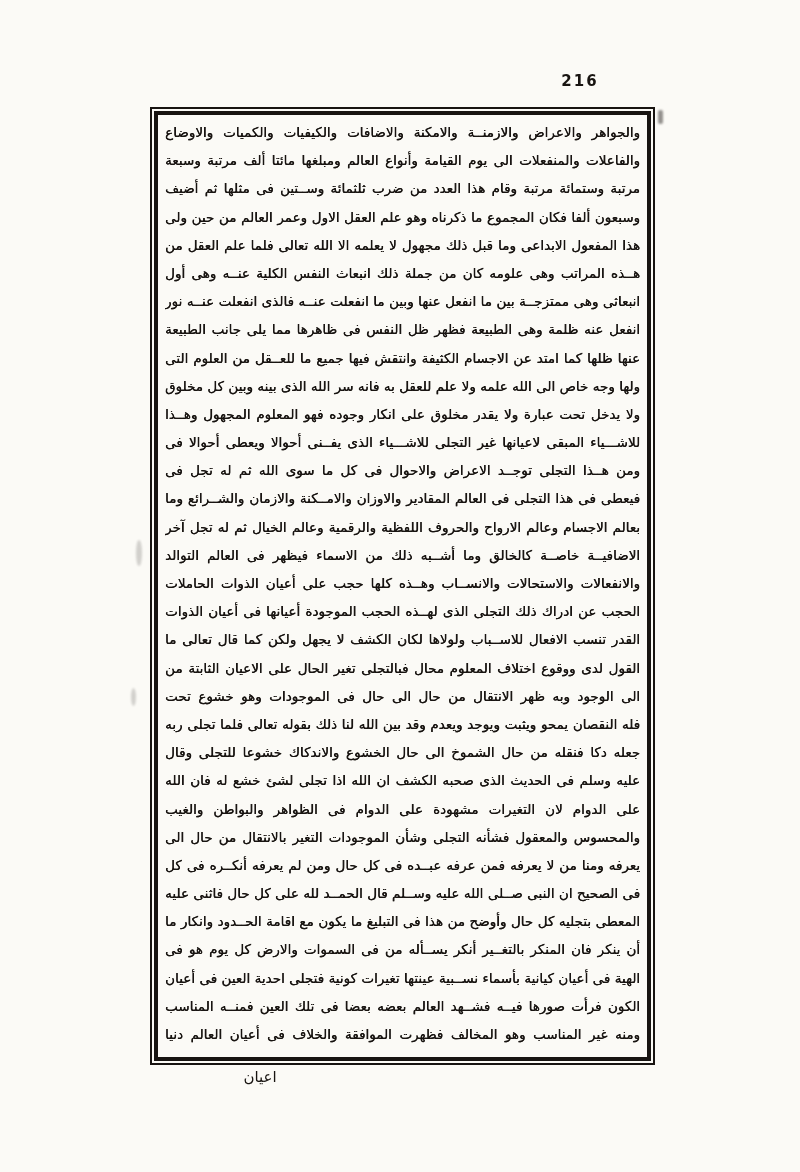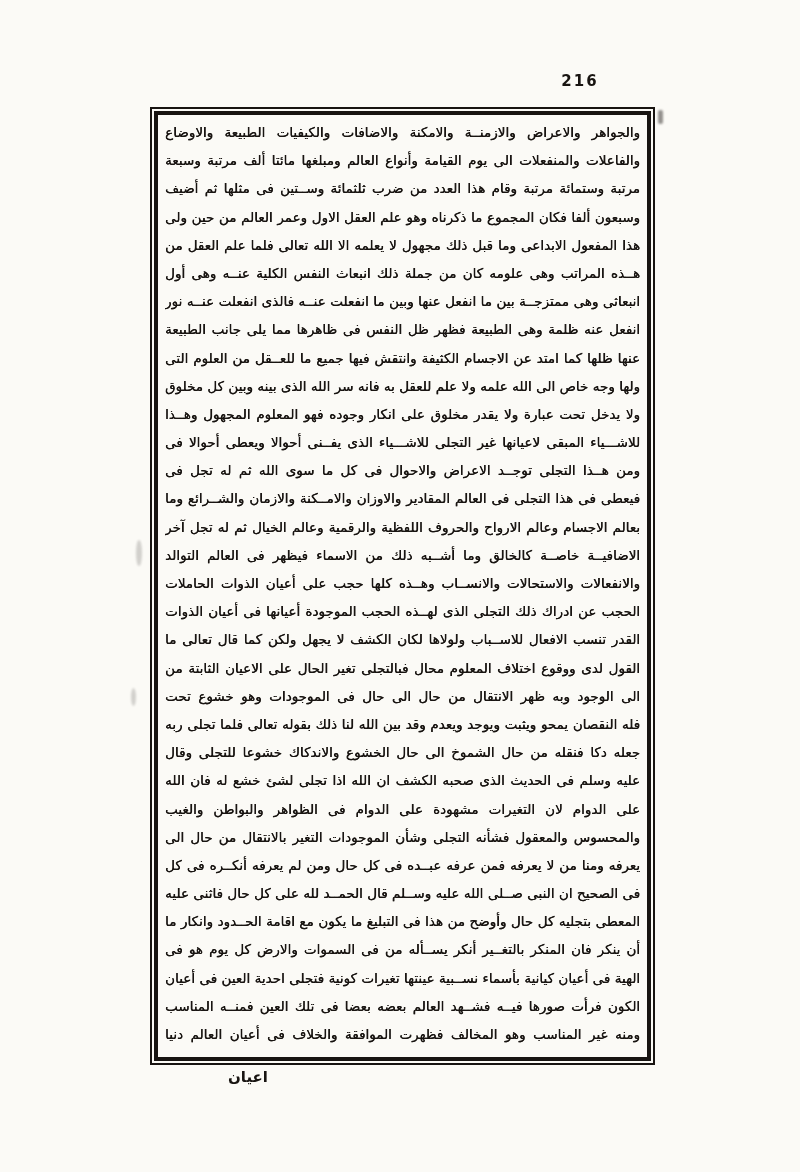--- a/index.html
+++ b/index.html
@@ -38,41 +38,41 @@
     height:28.2px;line-height:28.2px;
     font-size:13.5px;
     text-align:justify;
     text-align-last:justify;
     overflow:hidden;
     white-space:normal;
     color:var(--ink);
     text-shadow:0.35px 0 0 currentColor;
   }
   .catchword{
-    position:absolute;left:208px;top:1068px;width:80px;
+    position:absolute;left:220px;top:1068px;width:80px;
     direction:rtl;text-align:center;
-    font-size:15px;font-weight:bold;color:var(--ink);
+    font-size:15px;font-weight:normal;color:var(--ink);
   }
   .smudge{
     position:absolute;background:var(--ink);border-radius:50%;
     opacity:.18;filter:blur(1px);
   }
   .smudge-a{left:136px;top:540px;width:6px;height:26px;}
   .smudge-b{left:131px;top:688px;width:5px;height:18px;}
   .smudge-c{left:658px;top:110px;width:5px;height:14px;opacity:.45;border-radius:2px;}
 </style>
 </head>
 <body>
 
 <div class="page-number">216</div>
 
 <div class="frame-outer">
   <div class="frame-inner">
     <div class="text-block">
-      <div class="line">والجواهر والاعراض والازمنــة والامكنة والاضافات والكيفيات الطبيعة والاوضاع</div>
+      <div class="line">والجواهر والاعراض والازمنــة والامكنة والاضافات والكيفيات والكميات والاوضاع</div>
       <div class="line">والفاعلات والمنفعلات الى يوم القيامة وأنواع العالم ومبلغها مائتا ألف مرتبة وسبعة آلاف</div>
       <div class="line">مرتبة وستمائة مرتبة وقام هذا العدد من ضرب ثلثمائة وســتين فى مثلها ثم أضيف اليها ثمانية</div>
       <div class="line">وسبعون ألفا فكان المجموع ما ذكرناه وهو علم العقل الاول وعمر العالم من حين ولى النظر فيه</div>
       <div class="line">هذا المفعول الابداعى وما قبل ذلك مجهول لا يعلمه الا الله تعالى فلما علم العقل من هــذا التجلى</div>
       <div class="line">هــذه المراتب وهى علومه كان من جملة ذلك انبعاث النفس الكلية عنــه وهى أول مفعول</div>
       <div class="line">انبعاثى وهى ممتزجــة بين ما انفعل عنها وبين ما انفعلت عنــه فالذى انفعلت عنــه نور والذى</div>
       <div class="line">انفعل عنه ظلمة وهى الطبيعة فظهر ظل النفس فى ظاهرها مما يلى جانب الطبيعة لكن لم يمتــد</div>
       <div class="line">عنها ظلها كما امتد عن الاجسام الكثيفة وانتقش فيها جميع ما للعــقل من العلوم التى ذكرناها</div>
       <div class="line">ولها وجه خاص الى الله علمه ولا علم للعقل به فانه سر الله الذى بينه وبين كل مخلوق لا نعرف نسبته</div>
       <div class="line">ولا يدخل تحت عبارة ولا يقدر مخلوق على انكار وجوده فهو المعلوم المجهول وهــذا هو التجلى</div>

